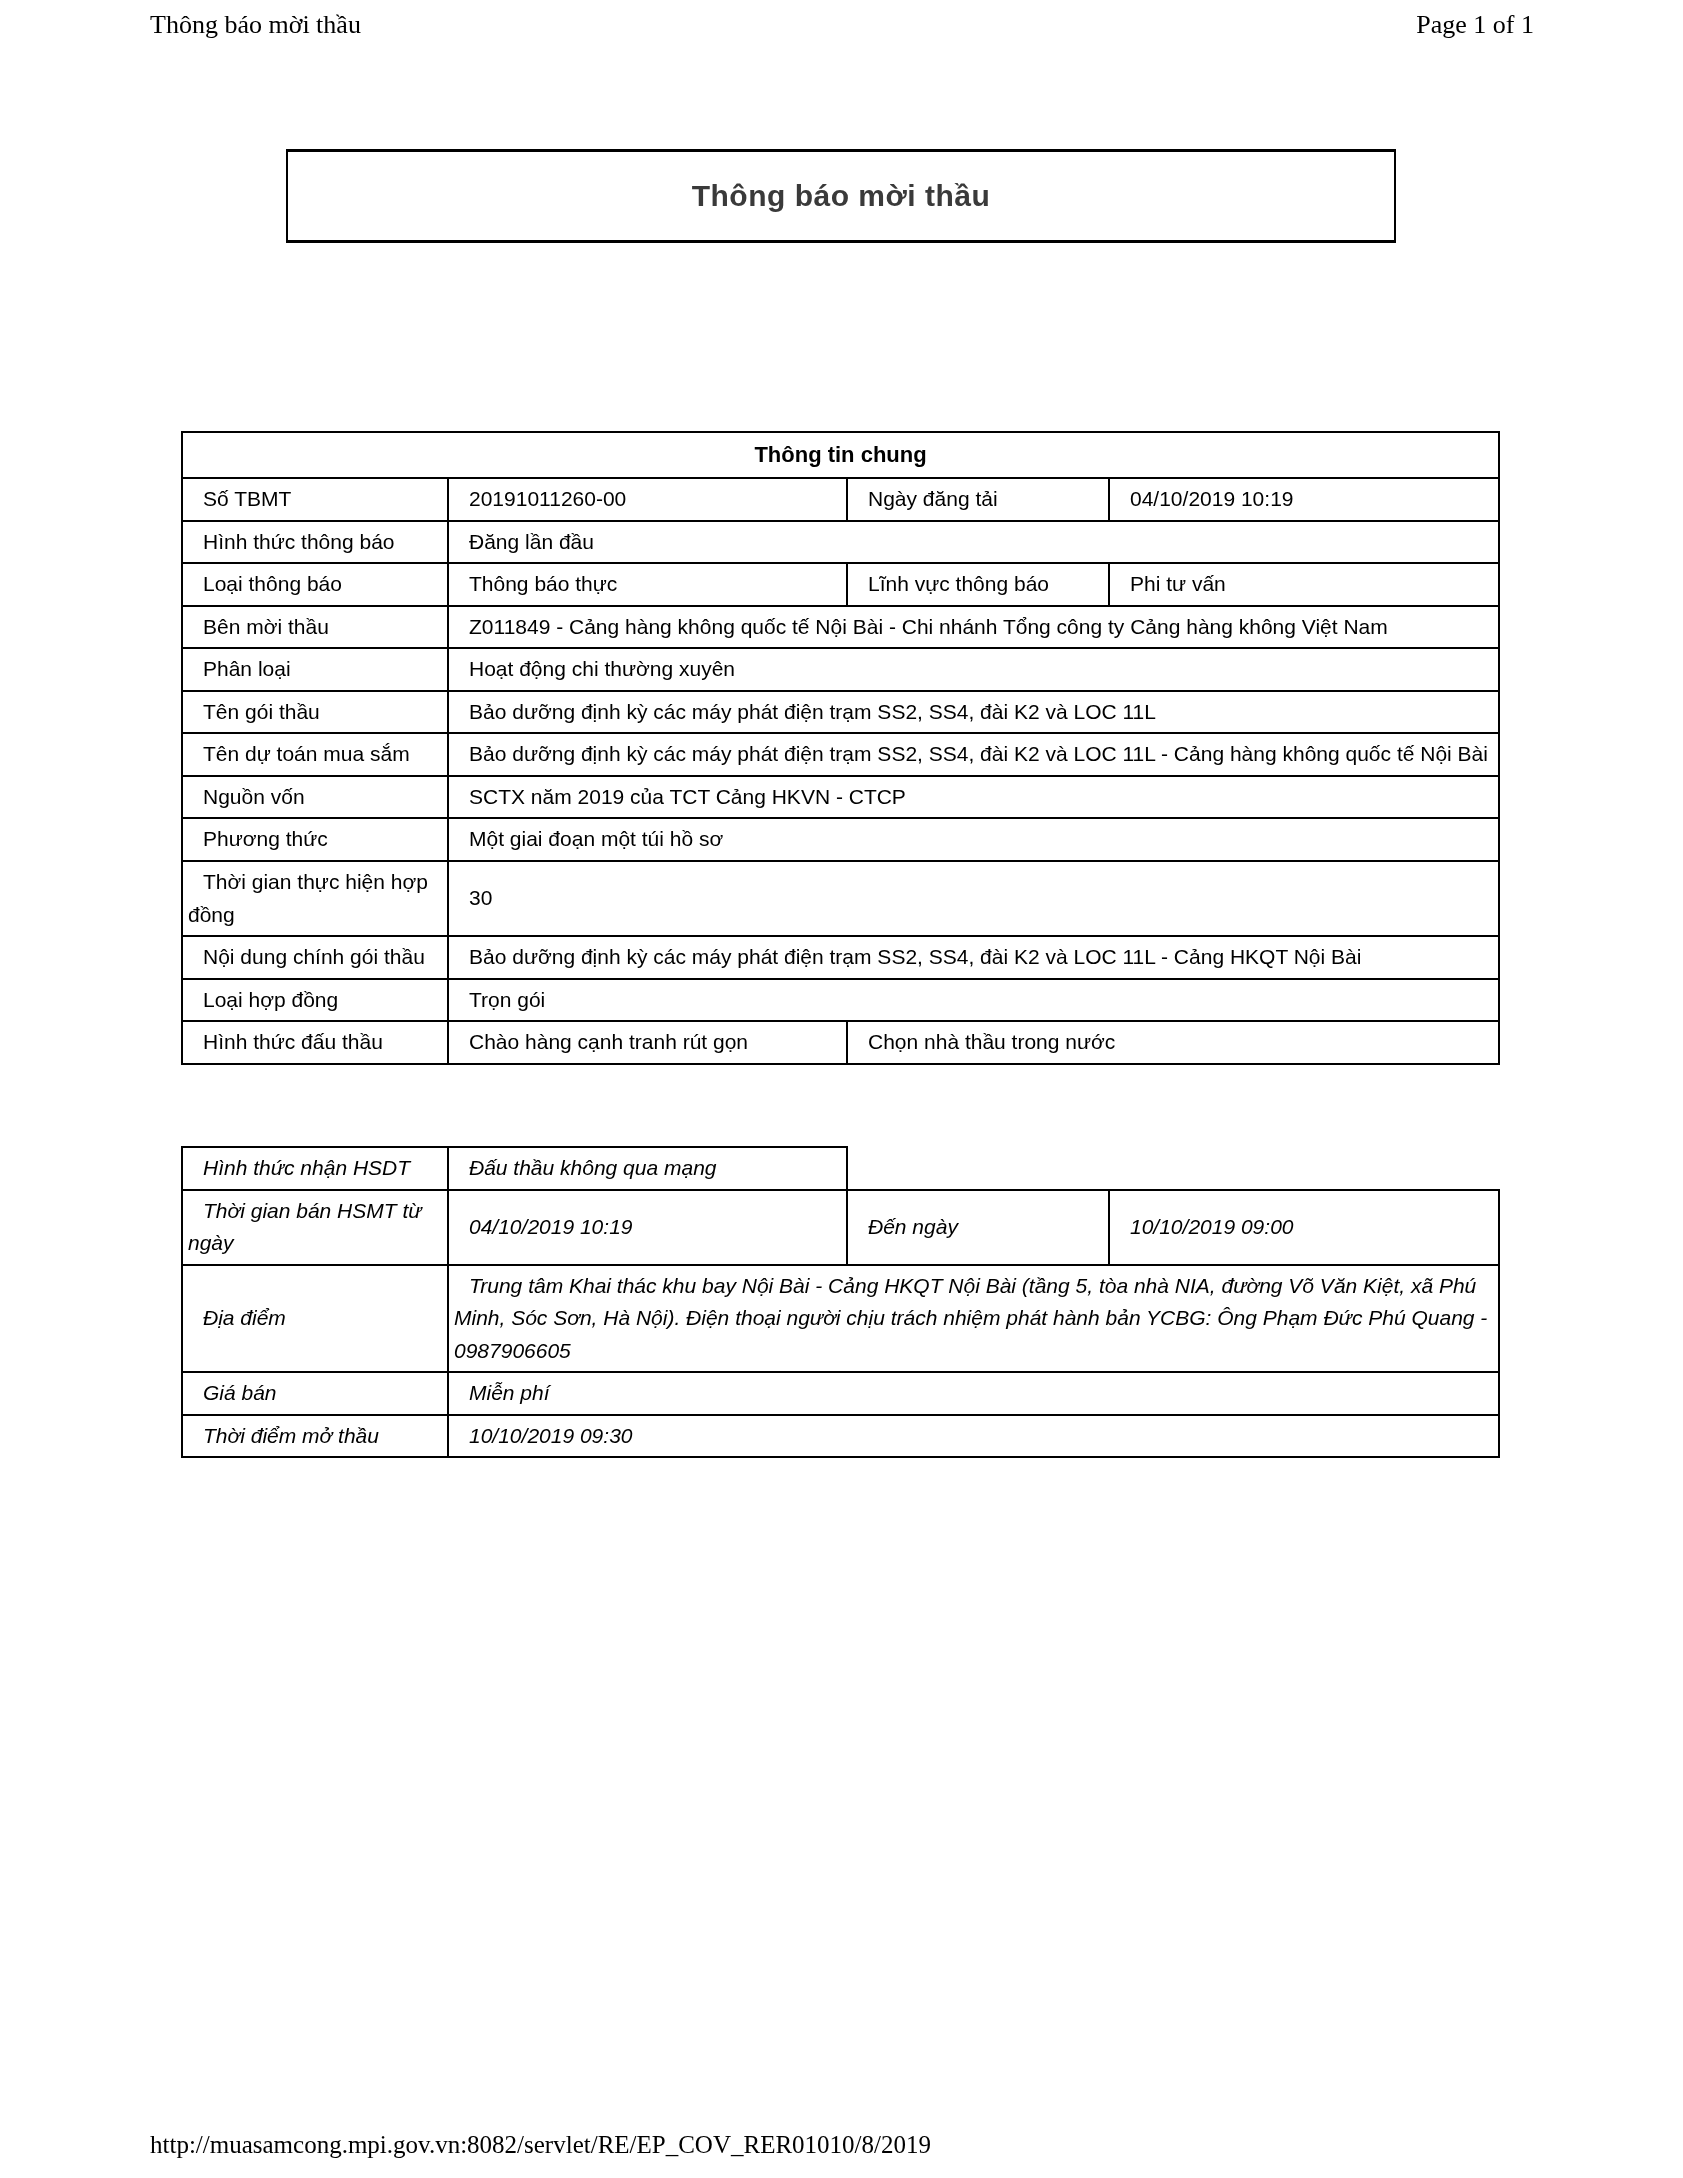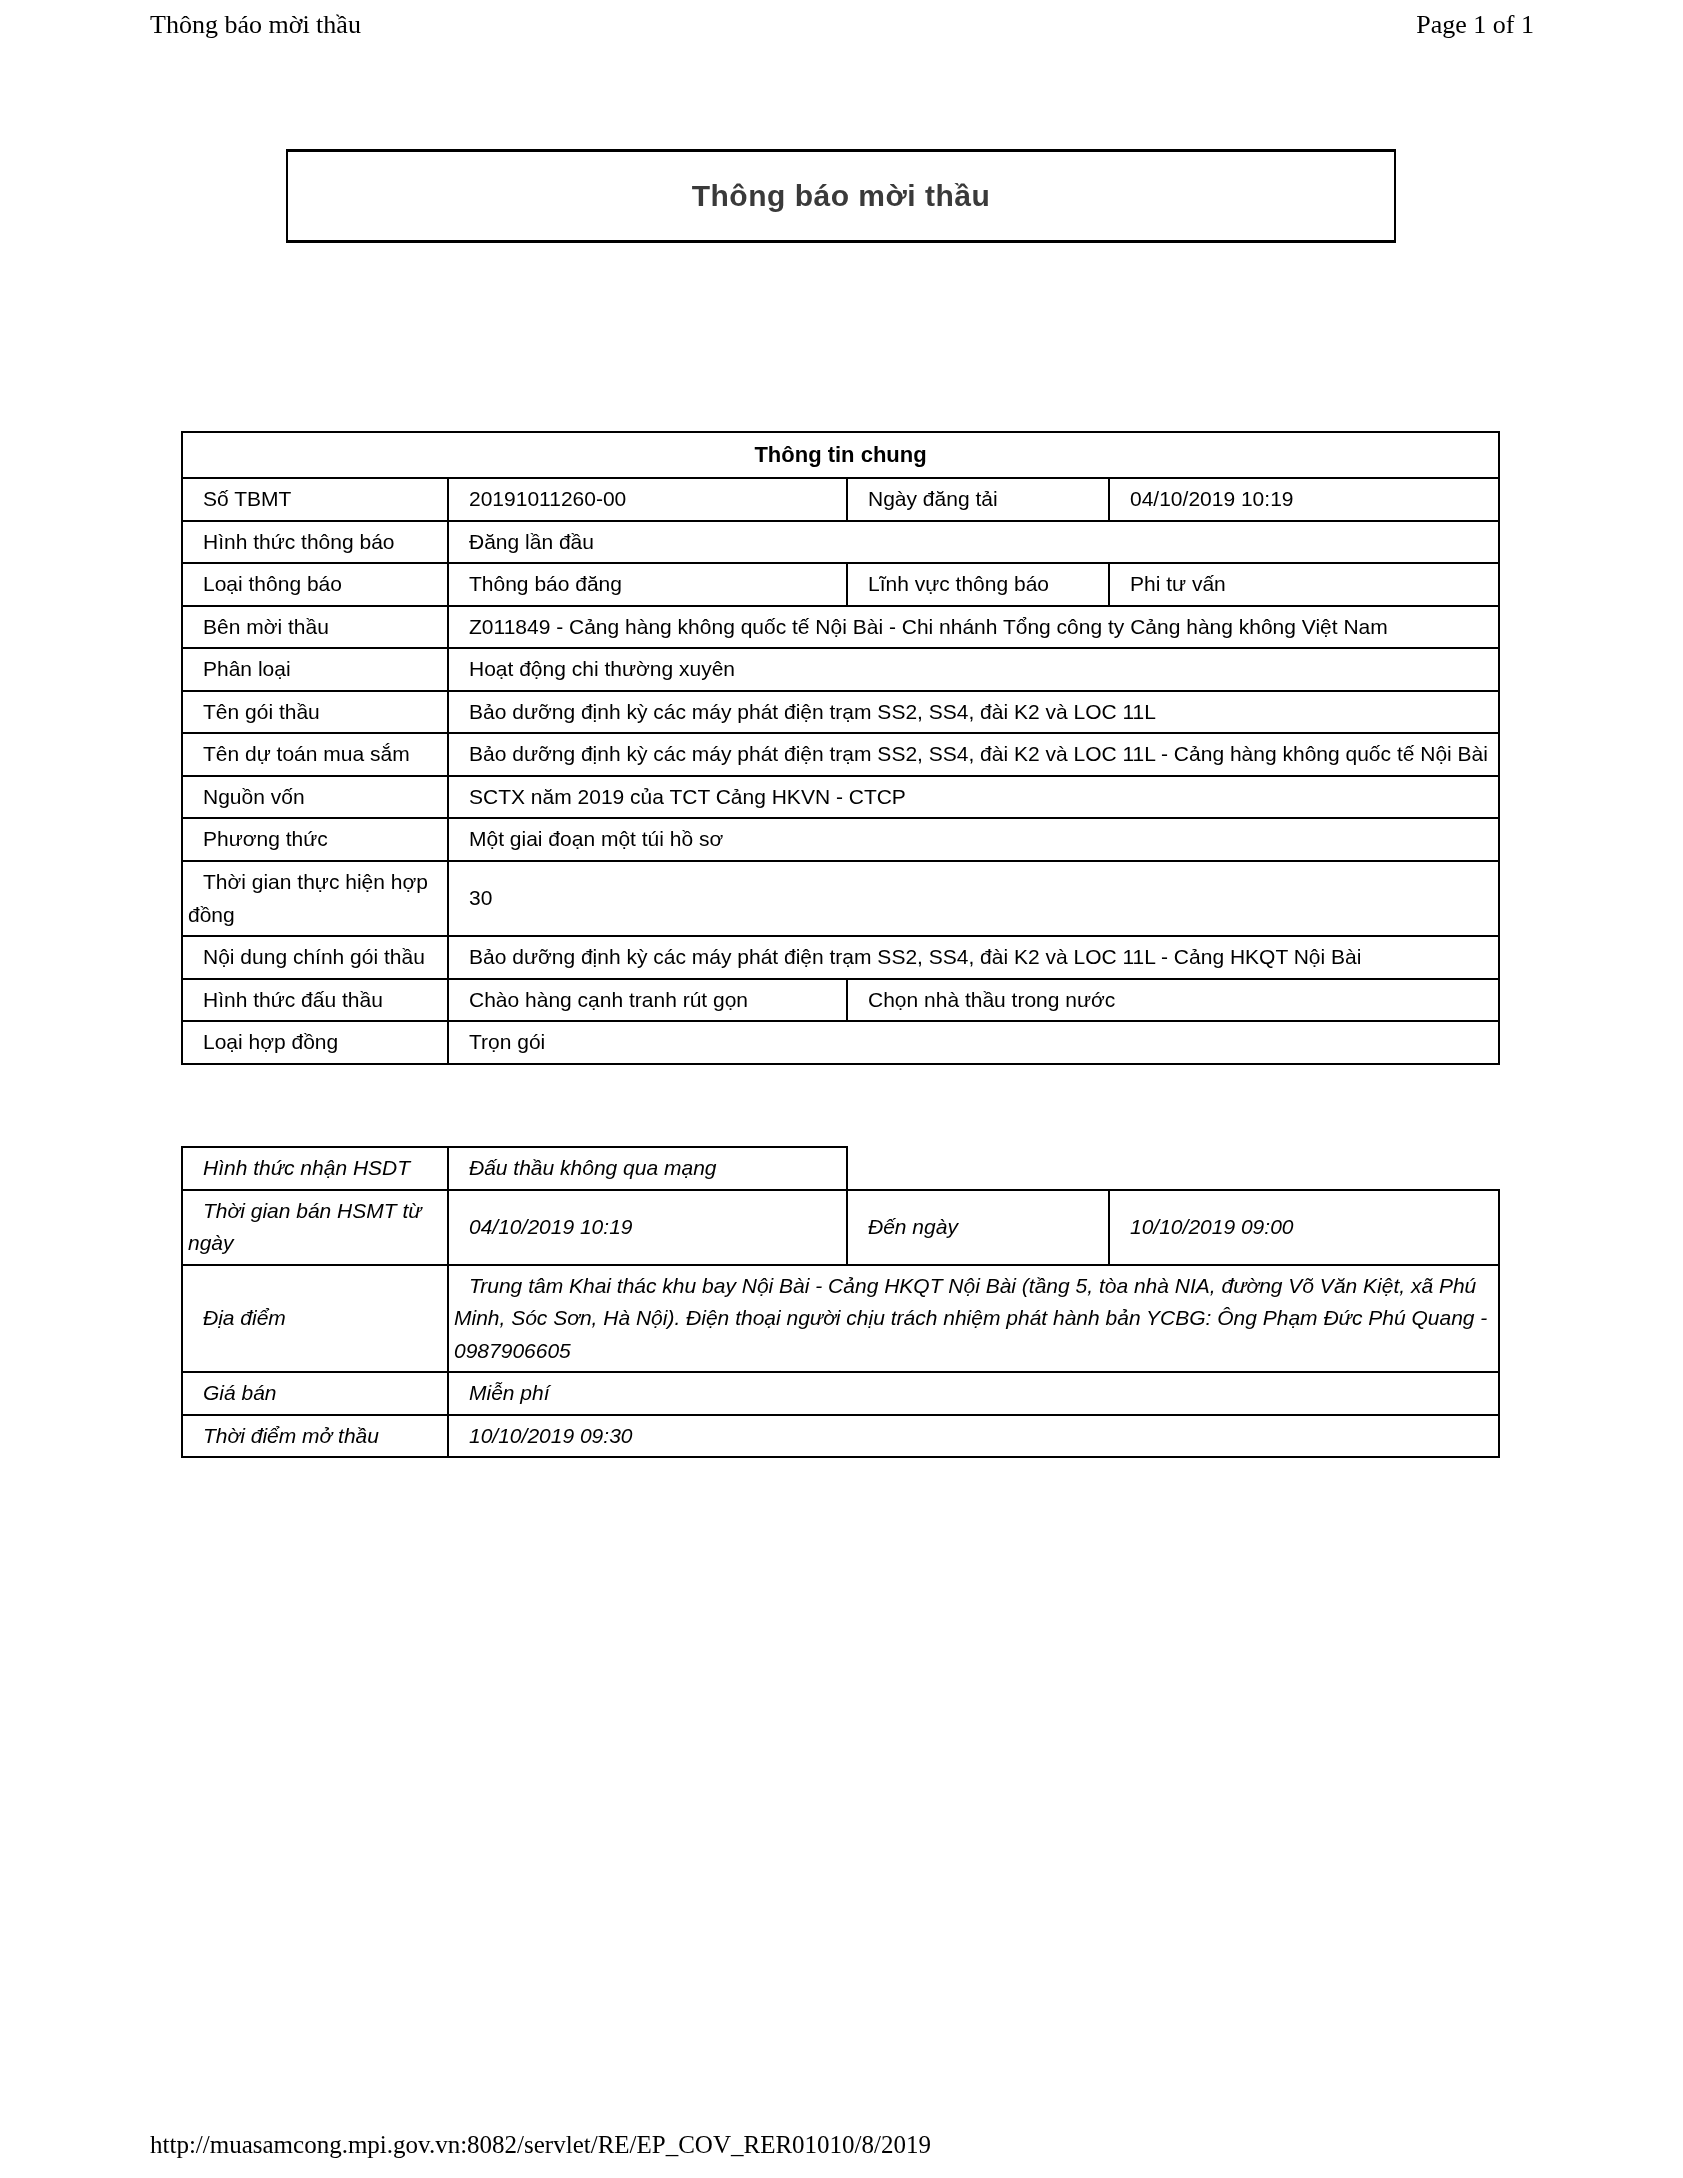--- a/index.html
+++ b/index.html
@@ -85,21 +85,21 @@
         <td>20191011260-00</td>
         <td>Ngày đăng tải</td>
         <td>04/10/2019 10:19</td>
       </tr>
       <tr>
         <td>Hình thức thông báo</td>
         <td colspan="3">Đăng lần đầu</td>
       </tr>
       <tr>
         <td>Loại thông báo</td>
-        <td>Thông báo đăng</td>
+        <td>Thông báo thực</td>
         <td>Lĩnh vực thông báo</td>
         <td>Phi tư vấn</td>
       </tr>
       <tr>
         <td>Bên mời thầu</td>
         <td colspan="3">Z011849 - Cảng hàng không quốc tế Nội Bài - Chi nhánh Tổng công ty Cảng hàng không Việt Nam</td>
       </tr>
       <tr>
         <td>Phân loại</td>
         <td colspan="3">Hoạt động chi thường xuyên</td>
@@ -122,27 +122,27 @@
       </tr>
       <tr>
         <td>Thời gian thực hiện hợp đồng</td>
         <td colspan="3">30</td>
       </tr>
       <tr>
         <td>Nội dung chính gói thầu</td>
         <td colspan="3">Bảo dưỡng định kỳ các máy phát điện trạm SS2, SS4, đài K2 và LOC 11L - Cảng HKQT Nội Bài</td>
       </tr>
       <tr>
+        <td>Loại hợp đồng</td>
+        <td colspan="3">Trọn gói</td>
+      </tr>
+      <tr>
         <td>Hình thức đấu thầu</td>
         <td>Chào hàng cạnh tranh rút gọn</td>
         <td colspan="2">Chọn nhà thầu trong nước</td>
-      </tr>
-      <tr>
-        <td>Loại hợp đồng</td>
-        <td colspan="3">Trọn gói</td>
       </tr>
     </tbody>
   </table>
 
   <table class="tbl t2">
     <colgroup>
       <col style="width:266px">
         <col style="width:399px">
         <col style="width:262px">
         <col style="width:390px">

